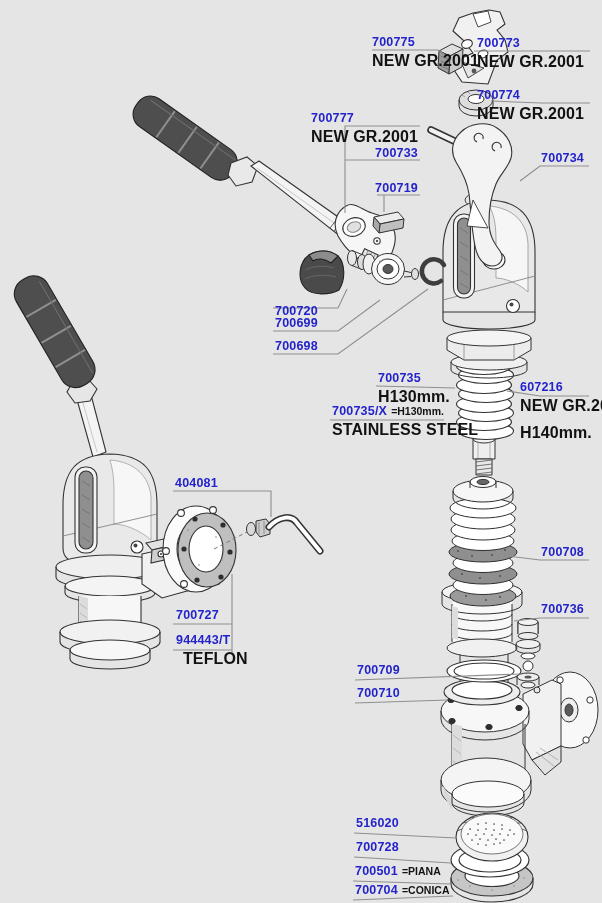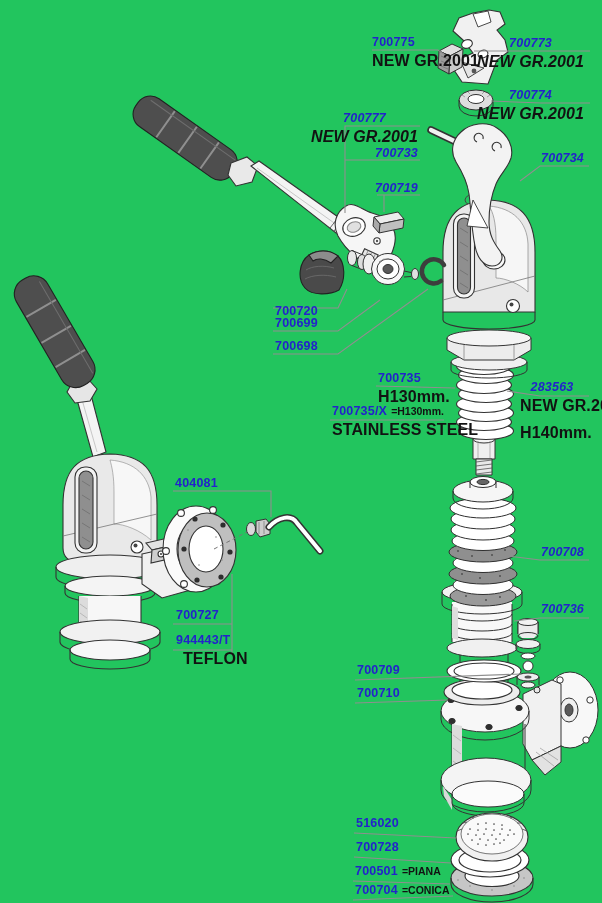--- a/index.html
+++ b/index.html
@@ -1,26 +1,26 @@
 <!DOCTYPE html>
 <html style="--blue: #2323cb; --subcol: #121212;"><head>
 <meta charset="utf-8">
 <style>
   html,body{margin:0;padding:0;background:#fff;}
   .stage{
-    position:relative;width:602px;height:903px;background:#22c55e;overflow:hidden;
+    position:relative;width:602px;height:903px;background:#e5e5e5;overflow:hidden;
     font-family:"Liberation Sans",sans-serif;
   }
   .stage svg{position:absolute;left:0;top:0;}
   .lbl{position:absolute;line-height:1.05;white-space:nowrap;}
   .lbl .num{font-size:12.5px;font-weight:bold;color:var(--blue,#2323cb);letter-spacing:.2px;}
   .lbl .sub{font-size:16px;font-weight:bold;color:var(--subcol,#121212);margin-top:4px;letter-spacing:.1px;}
   .lbl .suffix{font-size:10.5px;font-weight:bold;color:var(--subcol,#121212);margin-left:4px;}
   .lbl .row{display:flex;align-items:baseline;}
-  .r{text-align:center;font-style:italic;}
+  .r{text-align:left;}
 </style>
 </head>
 <body>
 
 <div class="stage">
 
 <svg width="602" height="903" viewBox="0 0 602 903">
 
   <g stroke="#333" stroke-width="1" fill="none">
 
@@ -399,21 +399,21 @@
   <div class="lbl" style="left:275px;top:340px">
     <div class="num">700698</div>
   </div>
 
   <div class="lbl" style="left:378px;top:372px">
     <div class="num">700735</div>
     <div class="sub">H130mm.</div>
   </div>
 
   <div class="lbl" style="left:520px;top:381px;width:64px">
-    <div class="num r">283563</div>
+    <div class="num r">607216</div>
     <div class="sub">NEW GR.2001</div>
     <div class="sub" style="margin-top:10px">H140mm.</div>
   </div>
 
   <div class="lbl" style="left:332px;top:405px">
     <div class="row">
       <span class="num">700735/X</span>
       <span class="suffix">=H130mm.</span>
     </div>
     <div class="sub">STAINLESS STEEL</div>

